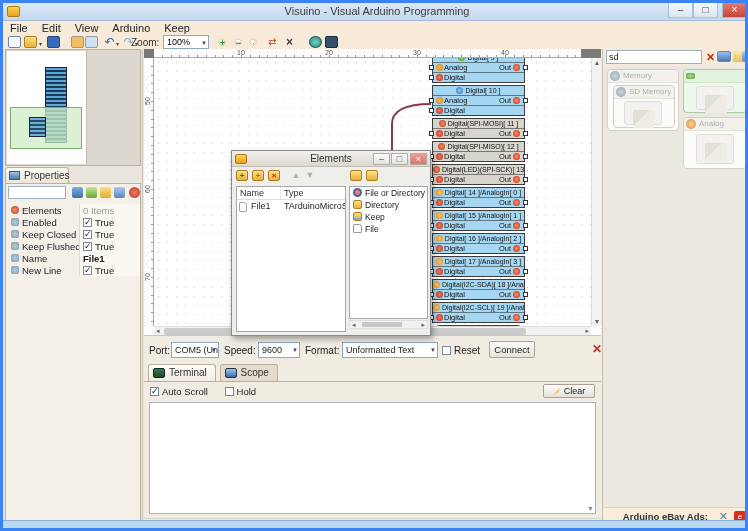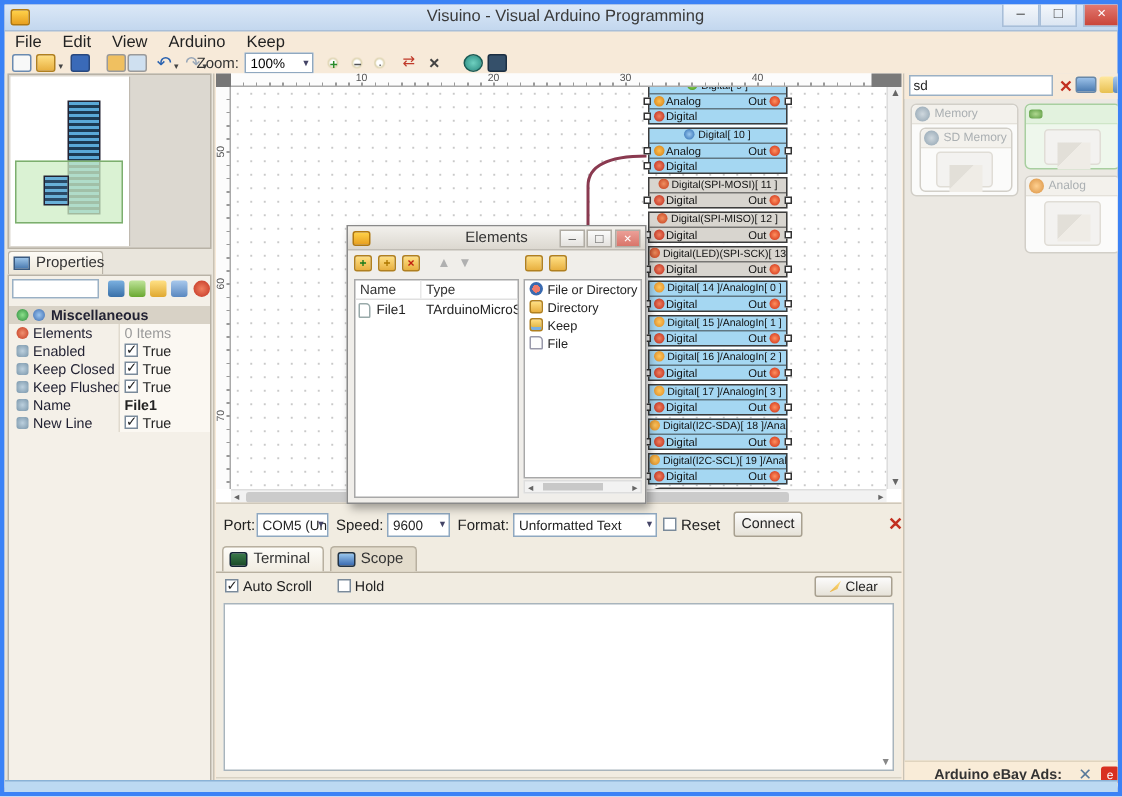--- a/index.html
+++ b/index.html
@@ -254,23 +254,20 @@
     <div id="prop-body">
       <div id="prop-toolbar">
         <input id="prop-search" value="" style="">
         <div class="pico ic-filter" style="left:66px"></div>
         <div class="pico ic-expand" style="left:80px"></div>
         <div class="pico ic-folders" style="left:94px"></div>
         <div class="pico ic-viewmode" style="left:108px"></div>
         <div class="pico ic-pin" style="left:123px"></div>
       </div>
       <div id="prop-grid">
-          <div class="prow cat">
-            <div class="pl-cell"><span class="ricon"></span><span class="ricon2"></span><span>Miscellaneous</span></div>
-          </div>
           <div class="prow elem">
             <div class="pl-cell"><span class="ricon"></span><span>Elements</span></div>
             <div class="pv-cell"><span class="grayv">0 Items</span></div>
           </div>
           <div class="prow">
             <div class="pl-cell"><span class="ricon"></span><span>Enabled</span></div>
             <div class="pv-cell"><span class="cb on"></span><span>True</span></div>
           </div>
           <div class="prow">
             <div class="pl-cell"><span class="ricon"></span><span>Keep Closed</span></div>

